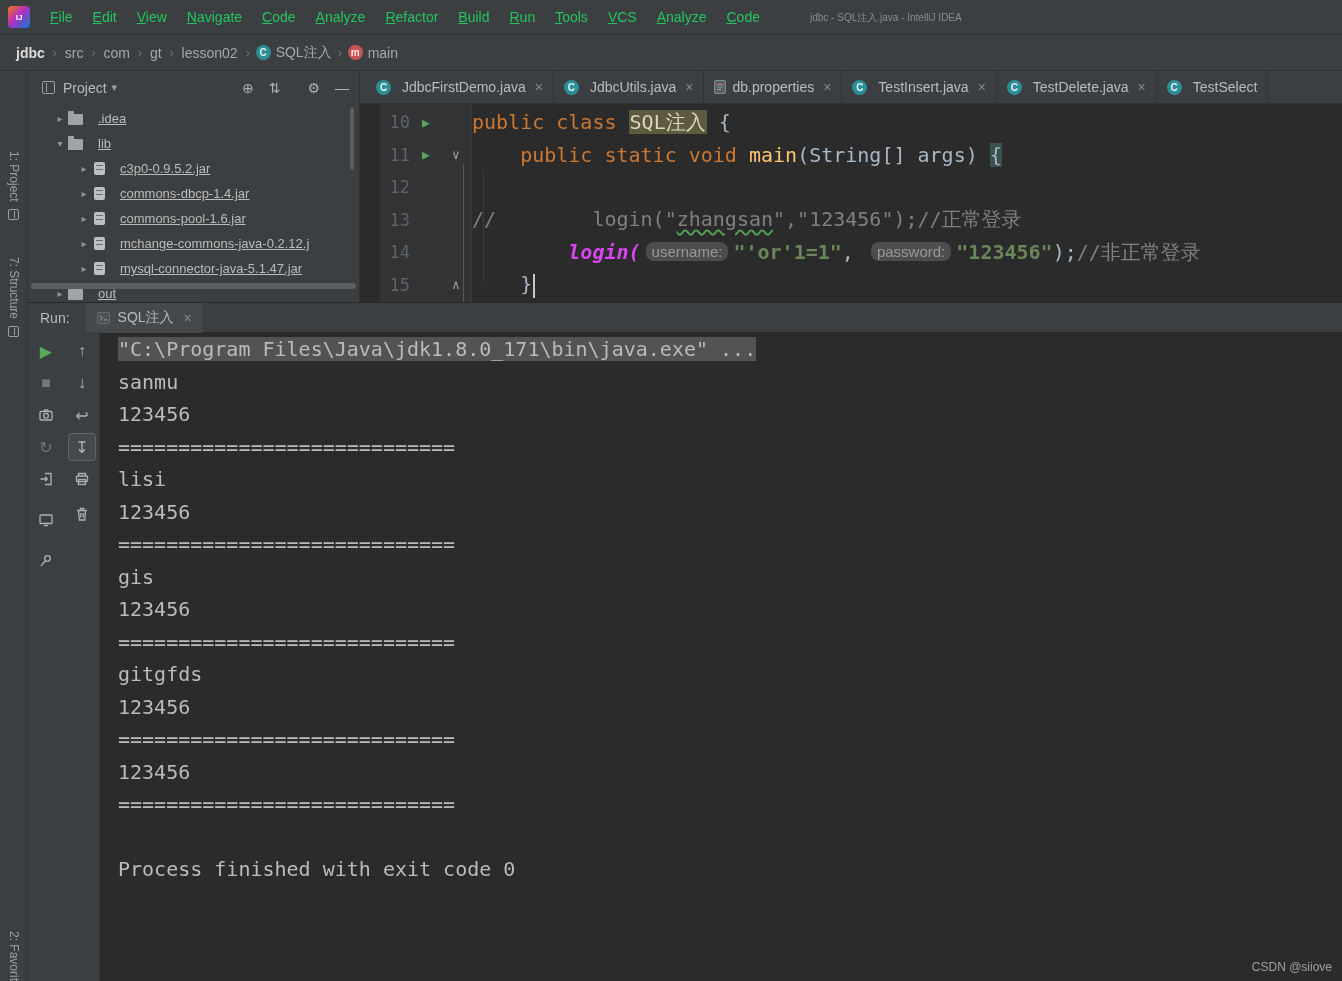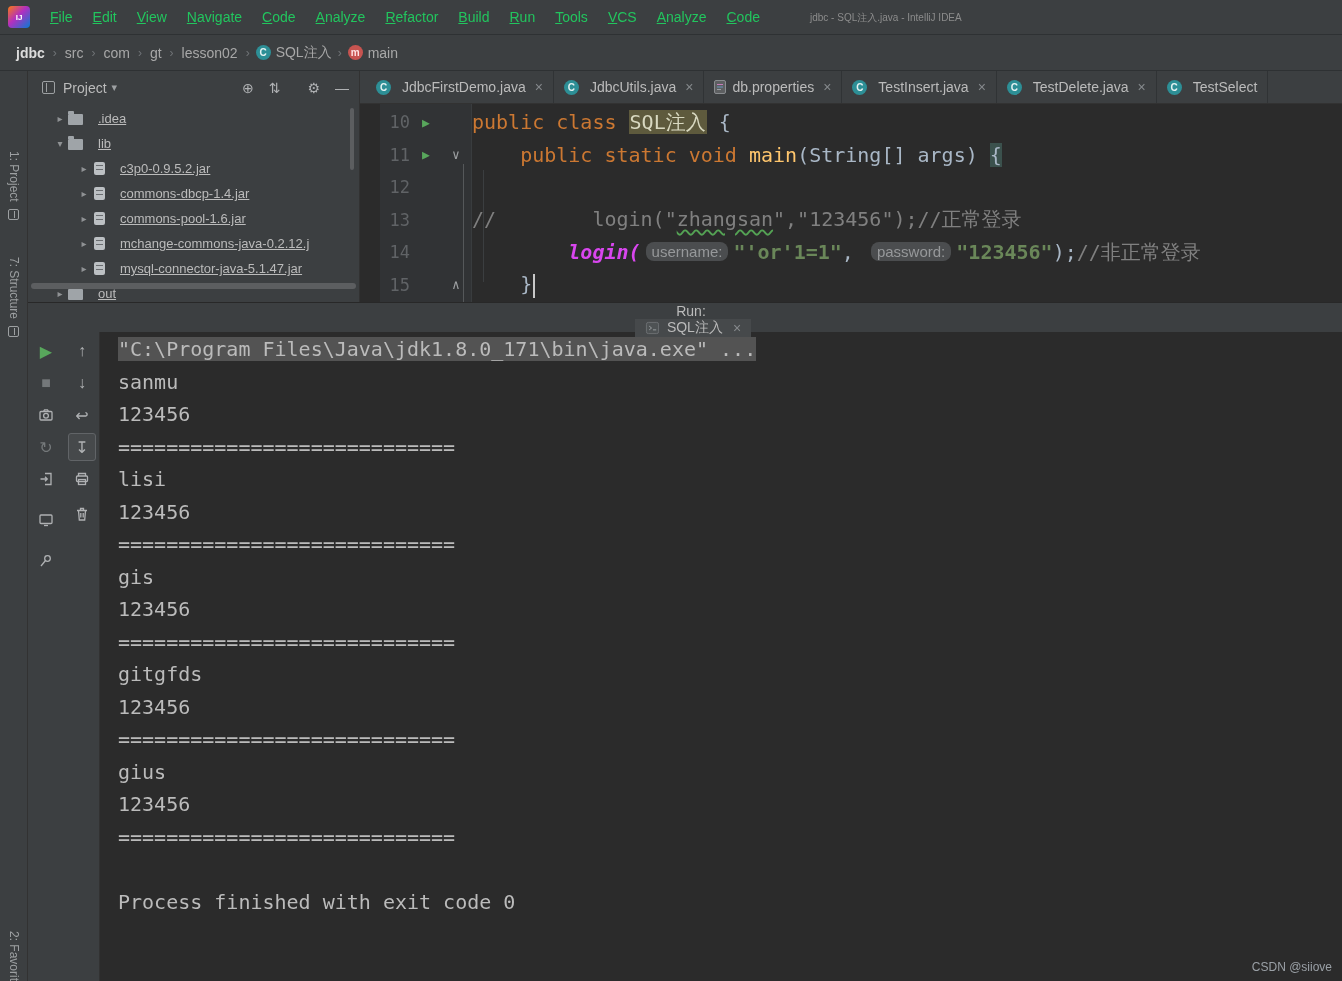--- a/index.html
+++ b/index.html
@@ -73,21 +73,21 @@
   .cmt { color:#808080; }
   .plain { color:#a9b7c6; }
   .ital { font-style:italic; font-weight:600; color:#d946ef; }
   .hl-id { background:#5e5a3d; color:#d8d8c0; padding:0 1px; }
   .hl-brace { background:#3b514d; }
   .typo { text-decoration-line:underline; text-decoration-style:wavy; text-decoration-color:#54a354; text-underline-offset:3px; }
   .hint { display:inline-block; background:#4b4d4f; color:#96989a; border-radius:8px; padding:1px 6px; font-size:15px; font-family:"Liberation Sans",sans-serif; margin:0 5px; vertical-align:2px; }
   .caret { display:inline-block; width:2px; height:24px; background:#c8c8c8; vertical-align:middle; margin-left:1px; }
 
   
-  .run-header { position:absolute; left:28px; top:302px; width:1314px; height:30px; background:#3c3f41; border-top:1px solid #282828; display:flex; align-items:center; color:#bbbbbb; font-size:14px; z-index:20;flex-direction:column; }
+  .run-header { position:absolute; left:28px; top:302px; width:1314px; height:30px; background:#3c3f41; border-top:1px solid #282828; display:flex; align-items:center; color:#bbbbbb; font-size:14px; z-index:20; }
   .run-label { margin-left:12px; }
   .run-tab { margin-left:16px; height:30px; display:flex; align-items:center; gap:7px; padding:0 10px; background:#46494b; }
   .run-toolbars { position:absolute; left:28px; top:332px; width:72px; height:649px; background:#3c3f41; border-right:1px solid #323232; z-index:20; }
   .tb-col { position:absolute; top:3px; width:34px; display:flex; flex-direction:column; align-items:center; }
   .tb-col1 { left:1px; }
   .tb-col2 { left:37px; }
   .tb-btn { width:28px; height:32px; display:flex; align-items:center; justify-content:center; color:#afb1b3; font-size:16px; flex:none; }
   .tb-btn.selected { background:#46494b; border:1px solid #616467; border-radius:3px; height:28px; margin:2px 0; }
   .tb-btn svg { stroke:#afb1b3; fill:none; stroke-width:1.3; }
   .tb-btn.dim { color:#74787a; }
@@ -372,21 +372,20 @@
     <div class="console-line">============================</div>
     <div class="console-line">lisi</div>
     <div class="console-line">123456</div>
     <div class="console-line">============================</div>
     <div class="console-line">gis</div>
     <div class="console-line">123456</div>
     <div class="console-line">============================</div>
     <div class="console-line">gitgfds</div>
     <div class="console-line">123456</div>
     <div class="console-line">============================</div>
-    <div class="console-line">gius</div>
     <div class="console-line">123456</div>
     <div class="console-line">============================</div>
     <div class="console-line"></div>
     <div class="console-line">Process finished with exit code 0</div>
   </div>
 
   <div class="watermark">CSDN @siiove</div>
 
 </div>
 

